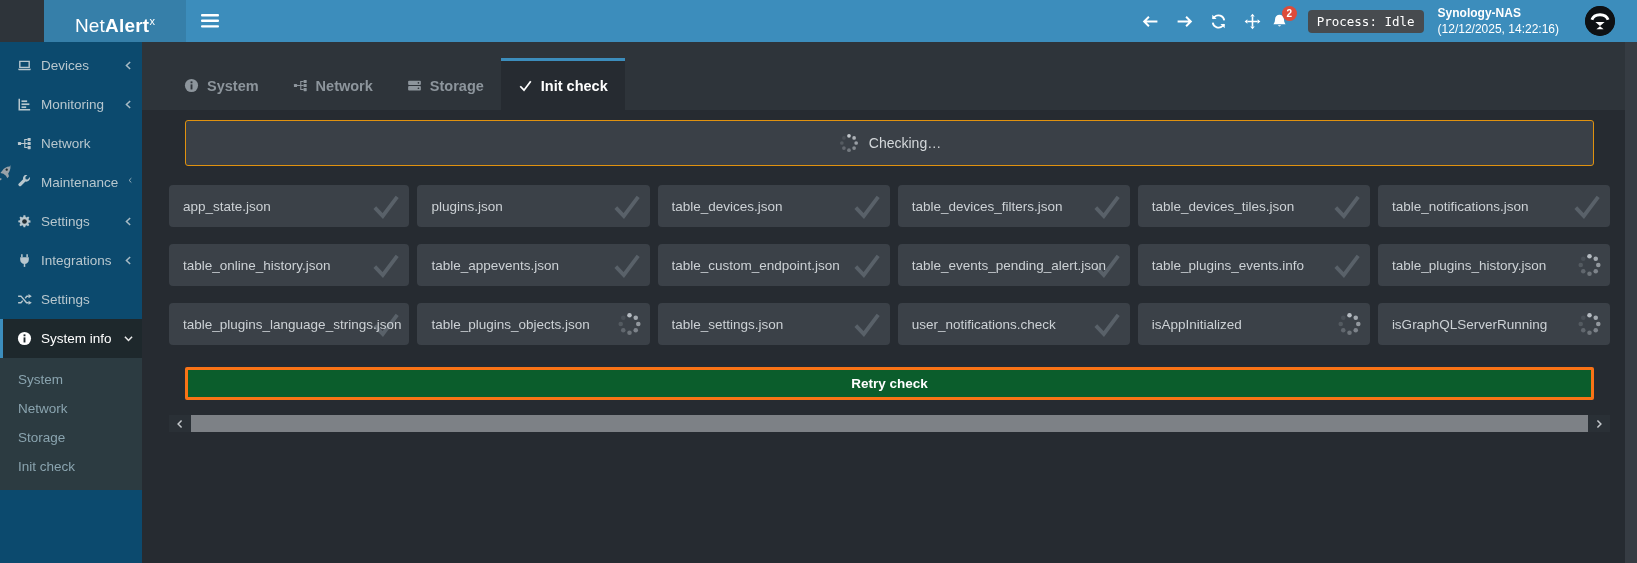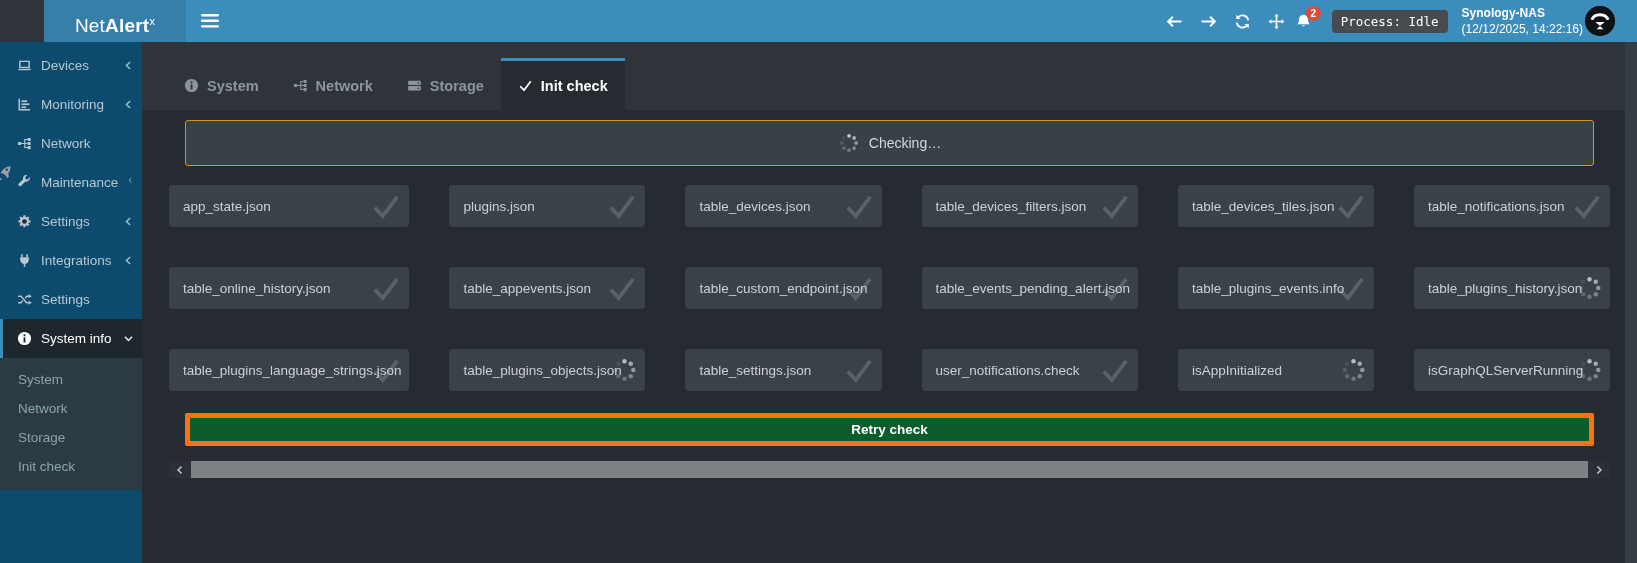--- a/index.html
+++ b/index.html
@@ -13,21 +13,21 @@
   .logo b { font-weight:bold; }
   .logo sup { font-size:11px; }
   .topbar-main { flex:1; background:#3c8dbc; display:flex; align-items:center; color:#fff; }
   .hamburger { padding:0 15px; cursor:pointer; height:42px; display:flex; align-items:center; }
   .tb-spacer { flex:1; }
   .nav-icons { display:flex; align-items:center; gap:17px; margin-right:10px; }
   .tb-icon { width:17px; height:17px; color:#fff; cursor:pointer; position:relative; }
   .bell-wrap { position:relative; }
   .notif-badge { position:absolute; top:-7px; right:-9px; min-width:15px; height:15px; border-radius:8px; background:#dd4b39; color:#fff; font-size:10px; line-height:15px; text-align:center; padding:0 3px; font-weight:bold; }
   .process-badge { background:#474b4f; color:#fff; font-family:"DejaVu Sans Mono","Liberation Mono",monospace; font-size:12.5px; padding:4px 9px; border-radius:4px; margin:0 14px 0 10px; white-space:nowrap; }
-  .host-info { font-size:12px; line-height:1.35; margin-right:2px; }
+  .host-info { font-size:12px; line-height:1.35; margin-right:26px; }
   .host-name { font-weight:bold; }
   .avatar { width:30px; height:30px; border-radius:50%; background:#0e1114; margin-right:22px; overflow:hidden; cursor:pointer; flex:none; }
 
   
   .layout { display:flex; height:521px; }
   .sidebar { width:142px; background:#0c4a6e; position:relative; flex:none; }
   .side-nav { padding-top:4px; }
   .side-item { display:flex; align-items:center; gap:9px; padding:12px 8px 12px 14px; color:#b8c7ce; font-size:13.5px; cursor:pointer; border-left:3px solid transparent; }
   .side-item .s-icon { width:15px; height:15px; flex:none; --hole:#222d32; }
   .side-item.active { background:#1e282c; border-left-color:#3c8dbc; color:#fff; }
@@ -42,32 +42,32 @@
   .right-strip { position:absolute; right:0; top:0; bottom:0; width:12px; background:#363c43; }
   .tabbar { display:flex; margin-top:16px; height:52px; padding-left:25px; }
   .tab { display:flex; align-items:center; gap:8px; padding:0 17px; color:#8d959c; font-size:14.5px; font-weight:bold; border-top:3px solid transparent; cursor:pointer; --hole:#2e343a; }
   .tab .t-icon { width:15px; height:15px; }
   .tab.active { background:#262b31; border-top-color:#3c8dbc; color:#fff; --hole:#262b31; }
   .pane { flex:1; background:#262b31; padding:10px 27px 0; }
 
   .checking-box { margin:0 16px; border:1.5px solid #e0920f; background:#3a4047; border-radius:3px; height:46px; display:flex; align-items:center; justify-content:center; gap:9px; color:#d4d8db; font-size:14px; }
   .spin { width:22px; height:22px; color:#c3c8cd; }
 
-  .card-grid { display:grid; grid-template-columns:repeat(6,1fr); column-gap:8px; row-gap:17px; margin-top:19px;gap:40px; }
+  .card-grid { display:grid; grid-template-columns:repeat(6,1fr); column-gap:8px; row-gap:17px; margin-top:19px; }
   .card { position:relative; background:#3b4148; border-radius:4px; height:42px; display:flex; align-items:center; padding:0 8px 0 14px; color:#ccd1d5; font-size:13.5px; }
   .card-label { position:relative; z-index:1; white-space:nowrap; overflow:hidden; }
   .card-status { position:absolute; right:7px; top:50%; transform:translateY(-50%); }
   .card-status.ok svg { width:32px; height:32px; color:#596169; }
   .card-status.pending svg { width:27px; height:27px; color:#b6bcc2; }
 
   .hint { text-align:center; color:#97a3ac; font-size:13.5px; margin-top:20px; }
   .hint a { color:#3ba1dc; text-decoration:none; cursor:pointer; }
   .hint sup { color:#3ba1dc; font-size:9px; }
 
-  .retry-btn { display:block; margin:22px 16px 0; width:calc(100% - 32px); height:33px; background:#0b5d2c; border:5px solid #f97316; border-radius:2px; color:#fff; font-weight:bold; font-size:13.5px; font-family:"Liberation Sans",sans-serif; cursor:pointer; }
+  .retry-btn { display:block; margin:22px 16px 0; width:calc(100% - 32px); height:33px; background:#0b5d2c; border:3px solid #f97316; border-radius:2px; color:#fff; font-weight:bold; font-size:13.5px; font-family:"Liberation Sans",sans-serif; cursor:pointer; }
 
   .hscroll { margin-top:15px; height:17px; display:flex; }
   .hs-btn { width:22px; height:17px; background:#2a3036; color:#c3c7cb; display:flex; align-items:center; justify-content:center; cursor:pointer; flex:none; }
   .hs-btn svg { width:10px; height:10px; }
   .hs-thumb { flex:1; background:#7d8186; cursor:grab; }
 </style>
 </head>
 <body>
 
 <header class="topbar">

